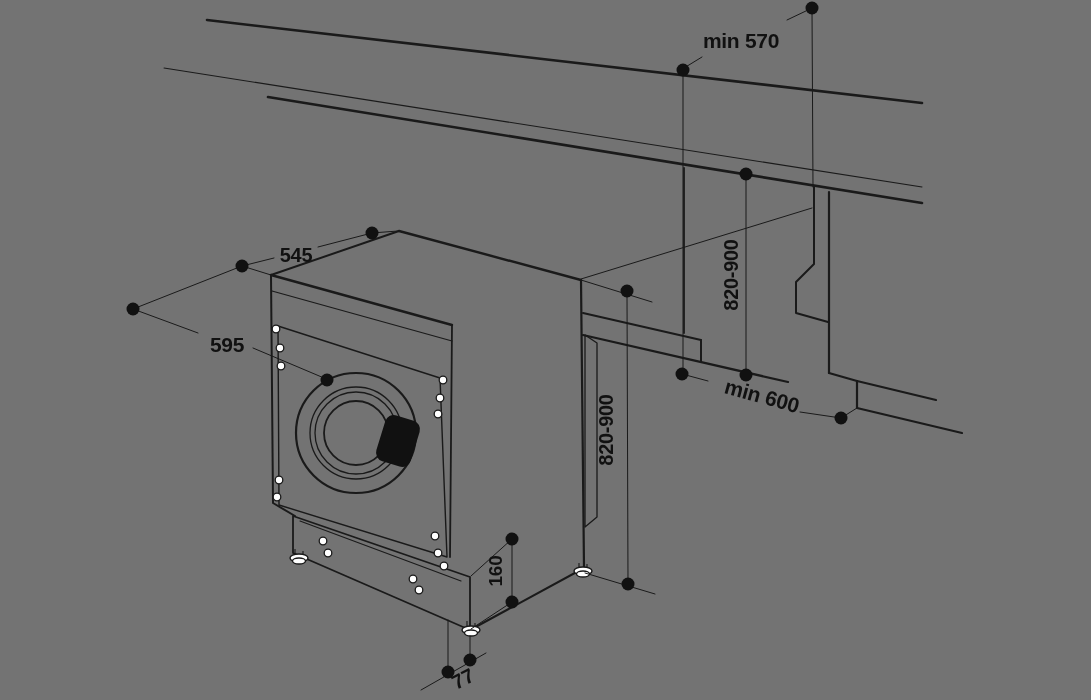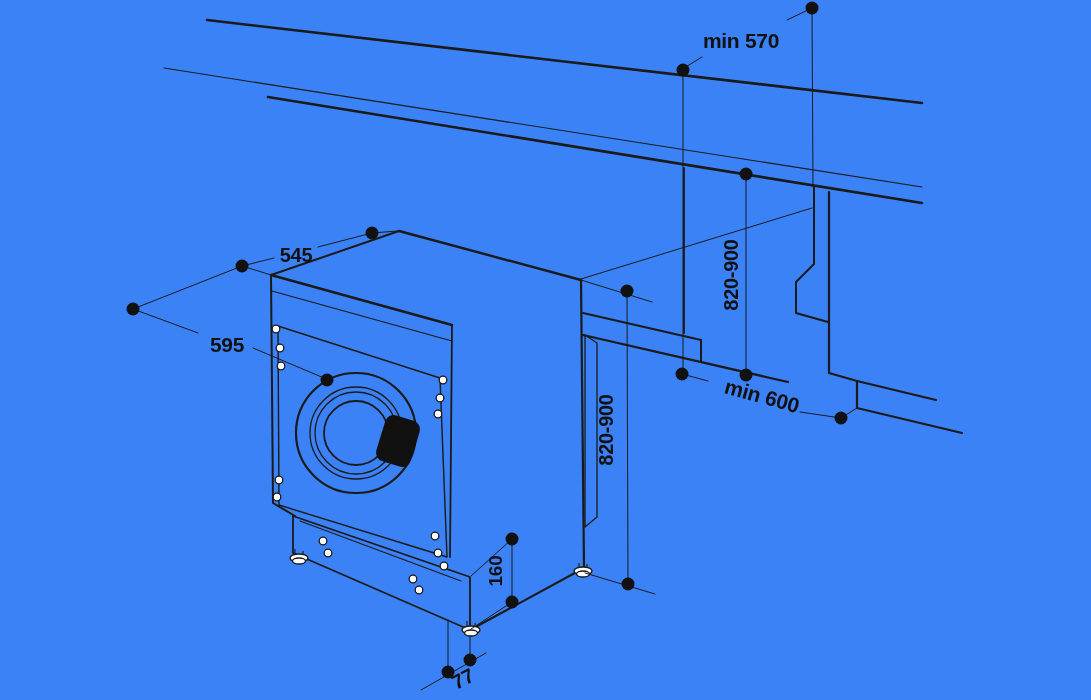--- a/index.html
+++ b/index.html
@@ -1,16 +1,16 @@
 <!DOCTYPE html>
 <html><head>
 <meta charset="utf-8">
 <style>
   html, body { margin: 0; padding: 0; background: #ffffff; }
-  .stage { width: 1091px; height: 700px; position: relative; background: #3b82f6; overflow: hidden; }
+  .stage { width: 1091px; height: 700px; position: relative; background: #737373; overflow: hidden; }
   svg { display: block; }
   .dim-label {
     font-family: "Liberation Sans", "DejaVu Sans", sans-serif;
     font-weight: bold;
     fill: #111111;
     letter-spacing: -0.3px;
   }
 </style>
 </head>
 <body>

